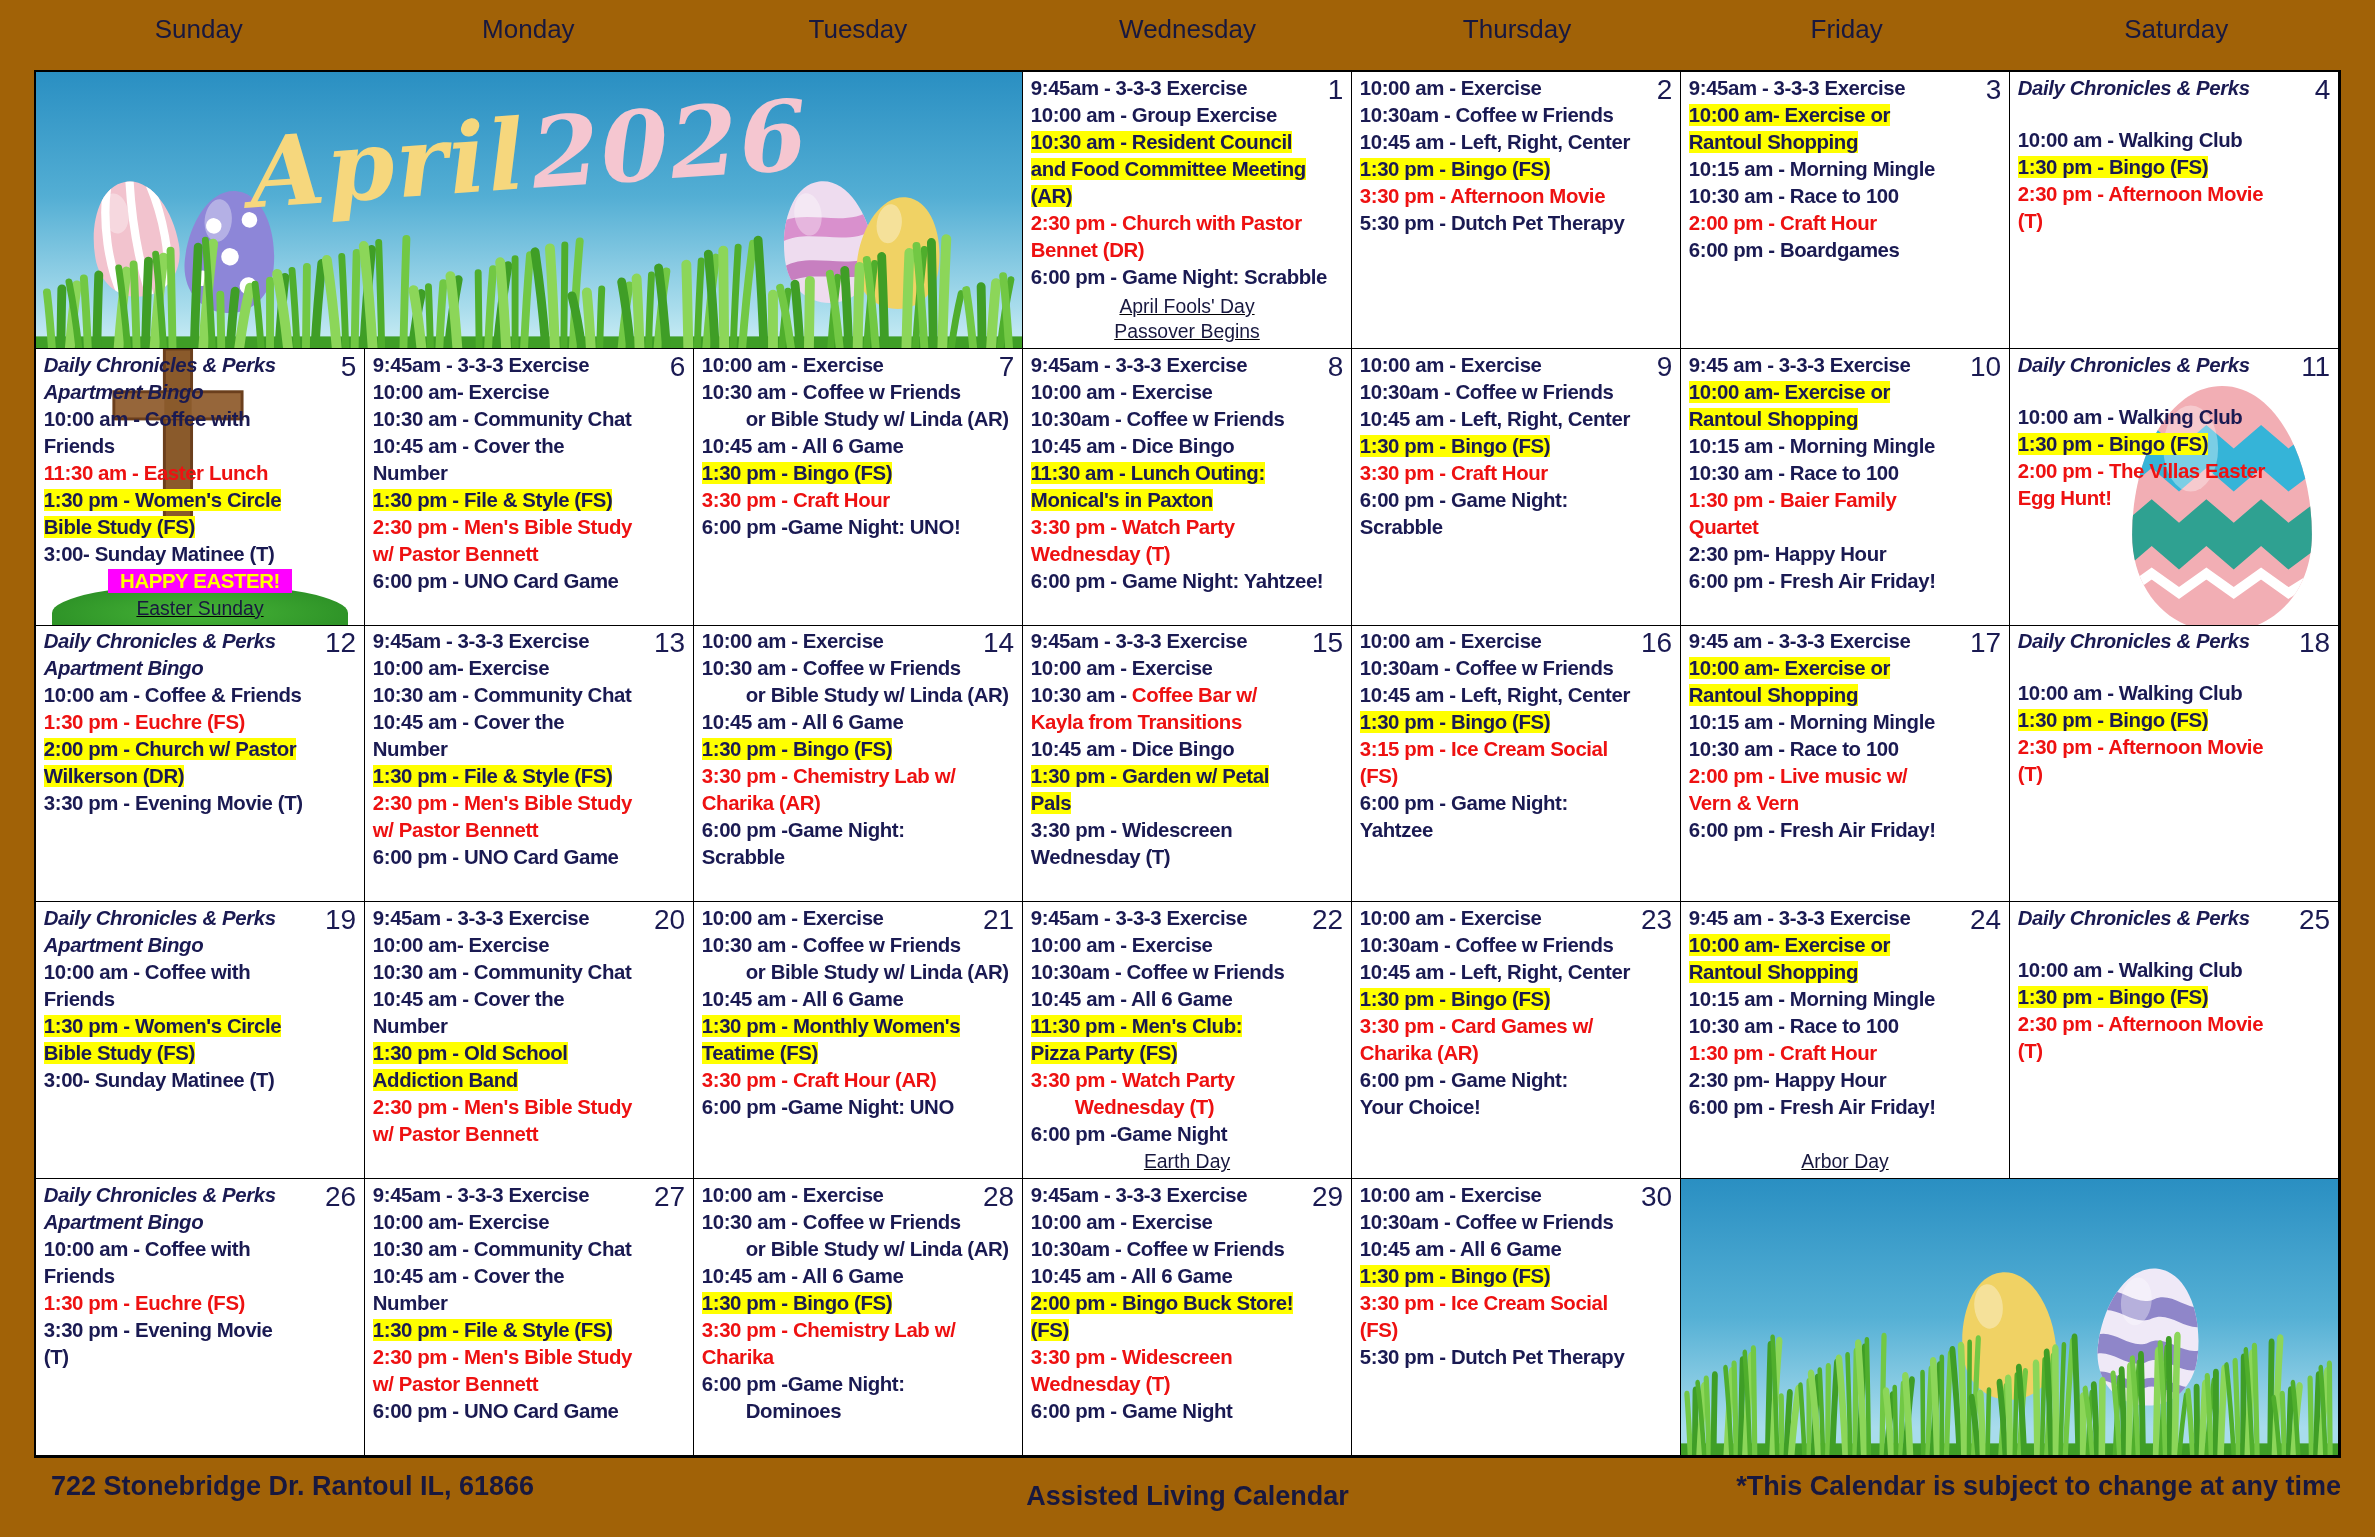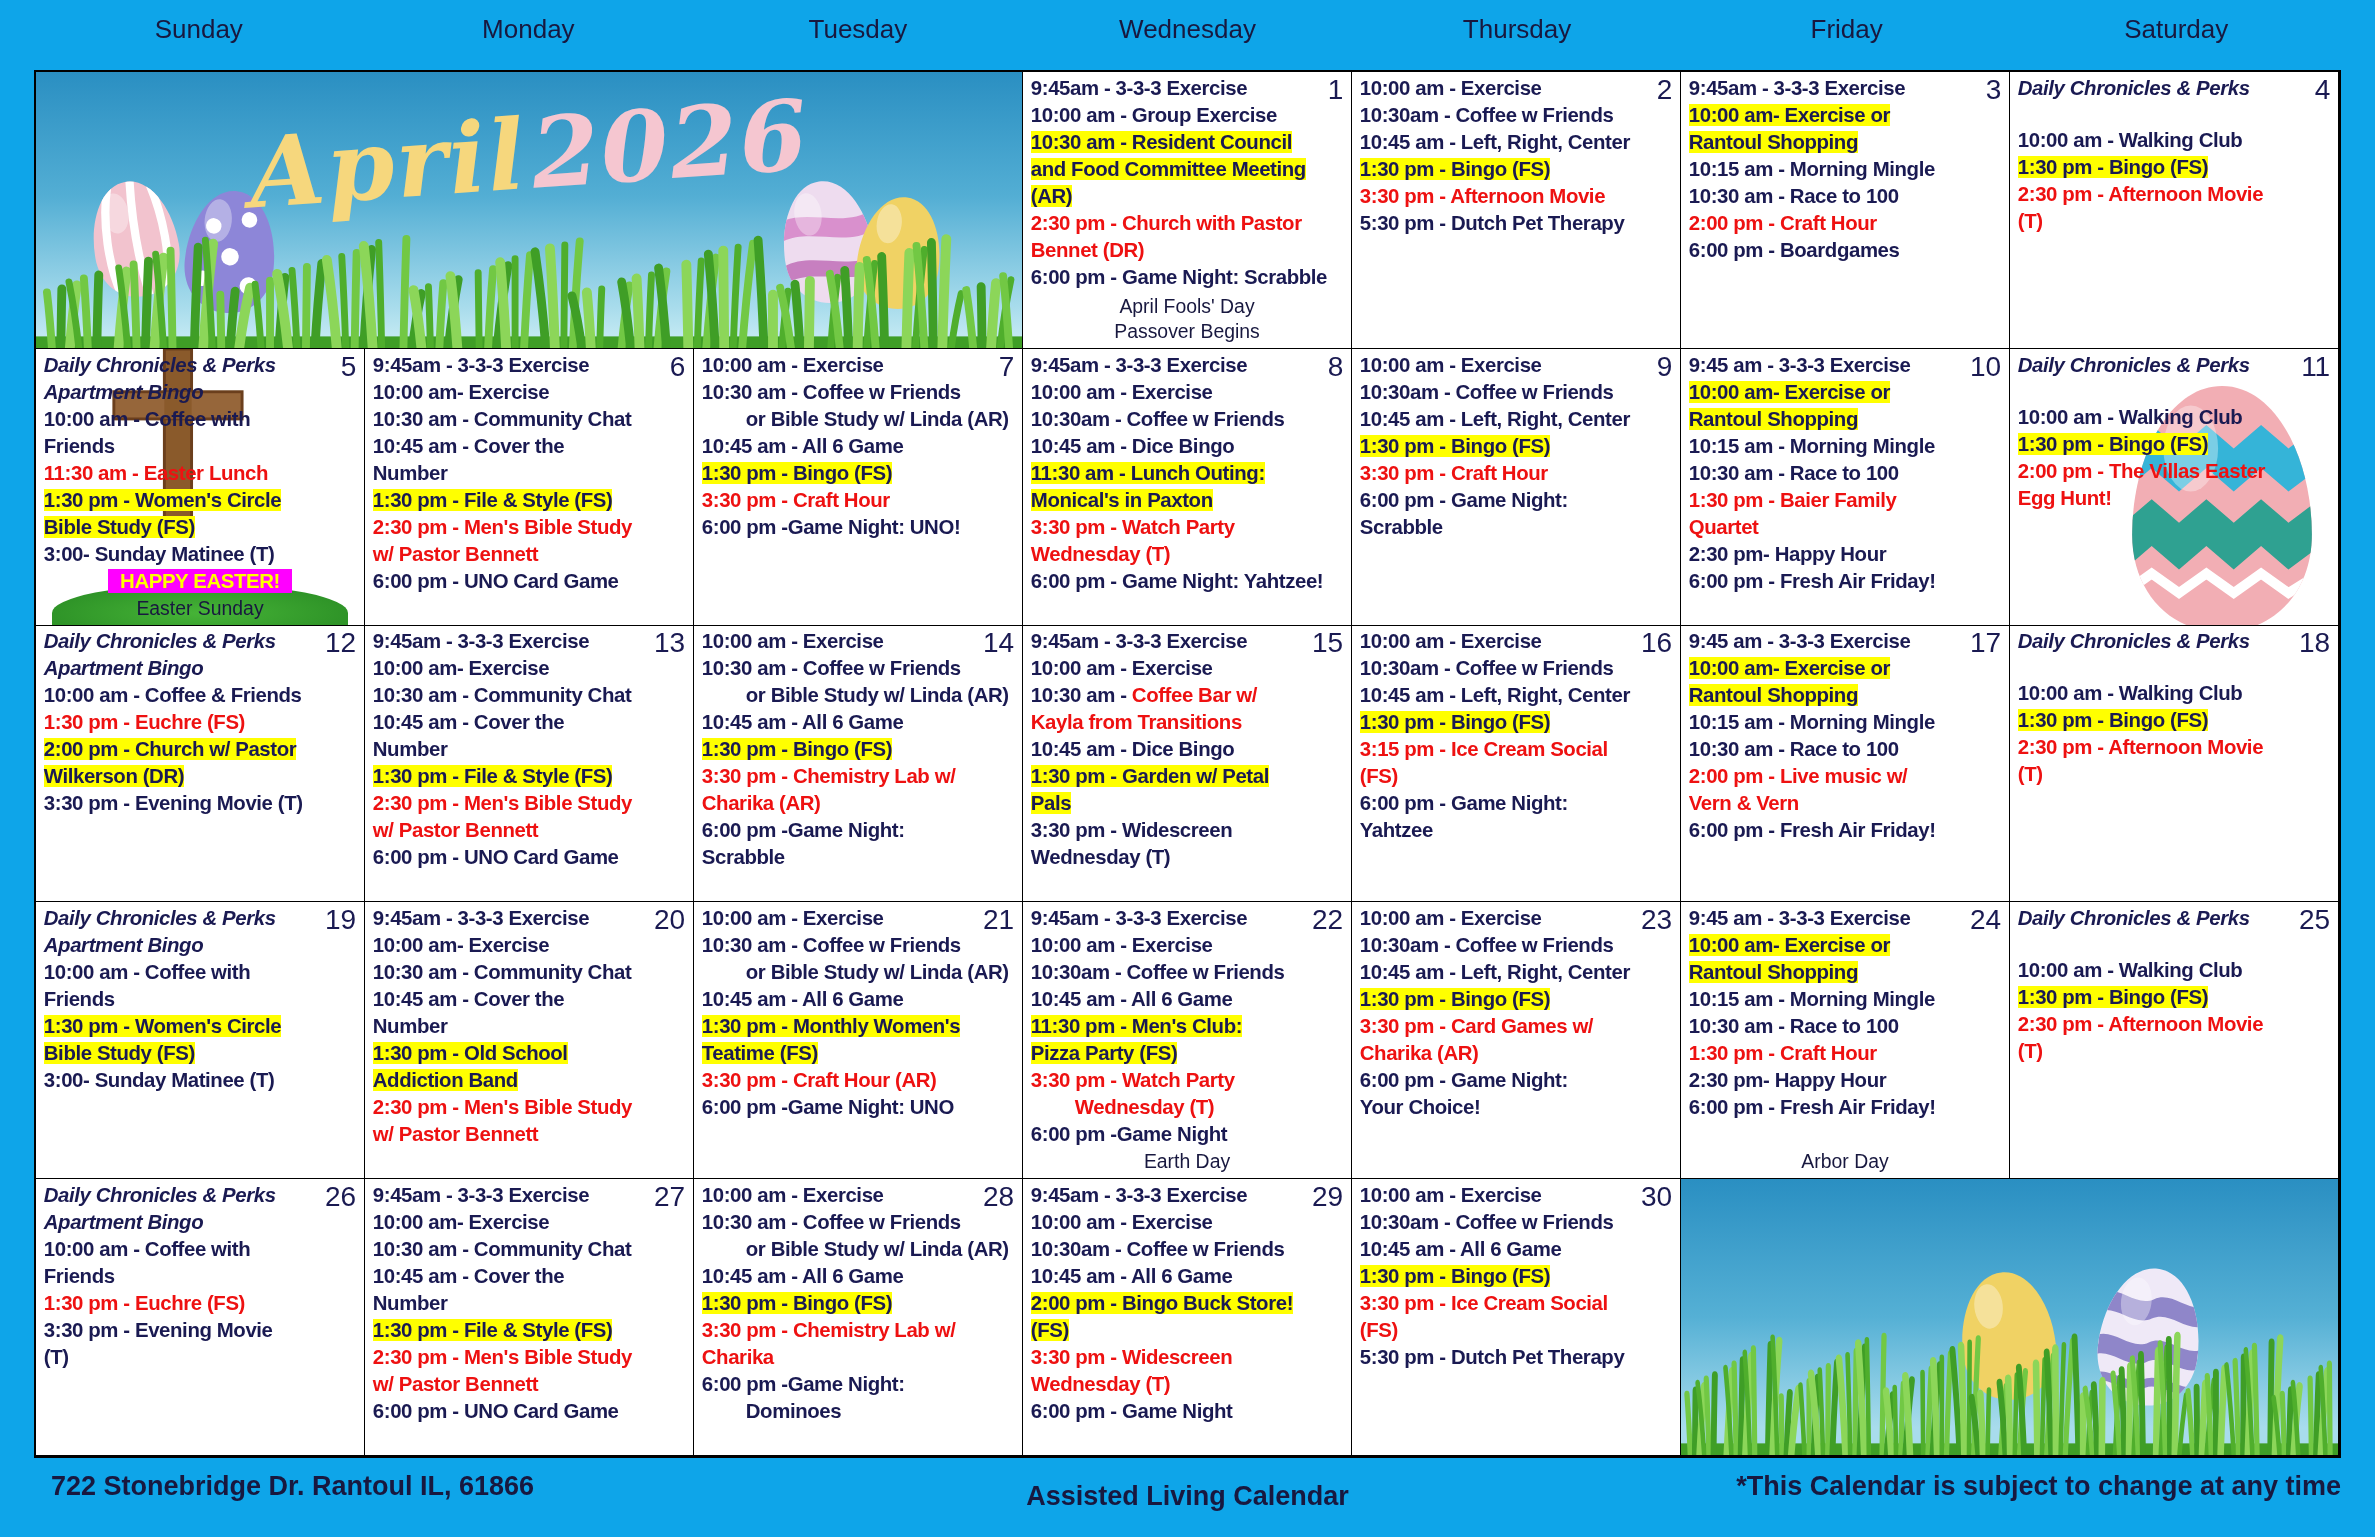--- a/index.html
+++ b/index.html
@@ -1,16 +1,16 @@
 <!DOCTYPE html>
 <html><head>
 <meta charset="utf-8">
 <style>
   html,body{margin:0;padding:0;background:#ffffff;}
-  .page{position:relative;width:2375px;height:1537px;background:#0ea5e9;overflow:hidden;
+  .page{position:relative;width:2375px;height:1537px;background:#a16207;overflow:hidden;
         font-family:"Liberation Sans",sans-serif;}
   
   .weekdays{position:absolute;left:34px;top:13.6px;width:2307px;display:grid;
             grid-template-columns:repeat(7,1fr);}
   .weekday{ text-align:center;font-size:26px;color:#18183f;font-weight:400;}
   
   .calendar{position:absolute;left:34px;top:70px;width:2307px;height:1388px;
             display:grid;grid-template-columns:repeat(7,1fr);grid-template-rows:repeat(5,1fr);
             border:2.9px solid #000;box-sizing:border-box;background:#fff;}
   .cell{position:relative;border-right:1.9px solid #000;border-bottom:1.9px solid #000;
@@ -23,21 +23,21 @@
   .event.gap{margin-bottom:25px;}
   .ev-line{line-height:27px;font-size:20.4px;font-weight:700;letter-spacing:-0.4px;
            color:#1a1a52;white-space:nowrap;}
   .cont-c{}
   .cont-l{text-align:left;margin-left:44px;}
   .tx.red{color:#ee1111;}
   .tx.hl{background:#ffff00;}
   .tx.it{font-style:italic;}
   .tx.magenta{background:#ff00ff;color:#ffff00;padding:1px 11.6px;}
   .ev-line.banner-line{text-align:center;}
-  .holidays{position:relative;z-index:1;margin-top:auto;text-align:center;padding-bottom:1.9px;}
+  .holidays{position:relative;z-index:1;margin-top:auto;text-align:center;padding-bottom:1.9px;text-decoration:underline;}
   .holiday{font-size:19.4px;line-height:25px;color:#18183f;font-weight:400;}
   
   .banner{position:relative;grid-column:span 3;border-right:1.9px solid #000;border-bottom:1.9px solid #000;
           box-sizing:border-box;overflow:hidden;
           background:linear-gradient(to bottom,#2a8fc2 0%,#53aed4 45%,#a8dcec 85%,#cdeef5 100%);}
   .banner-title{position:absolute;top:25px;left:0;width:100%;text-align:center;
                 font-family:"DejaVu Serif",serif;font-style:italic;font-weight:700;
                 transform:rotate(-4deg);z-index:3;}
   .t-month{font-size:97px;color:#f6d77d;letter-spacing:1.9px;}
   .t-year{font-size:97px;color:#f5c6d0;letter-spacing:1.9px;}

